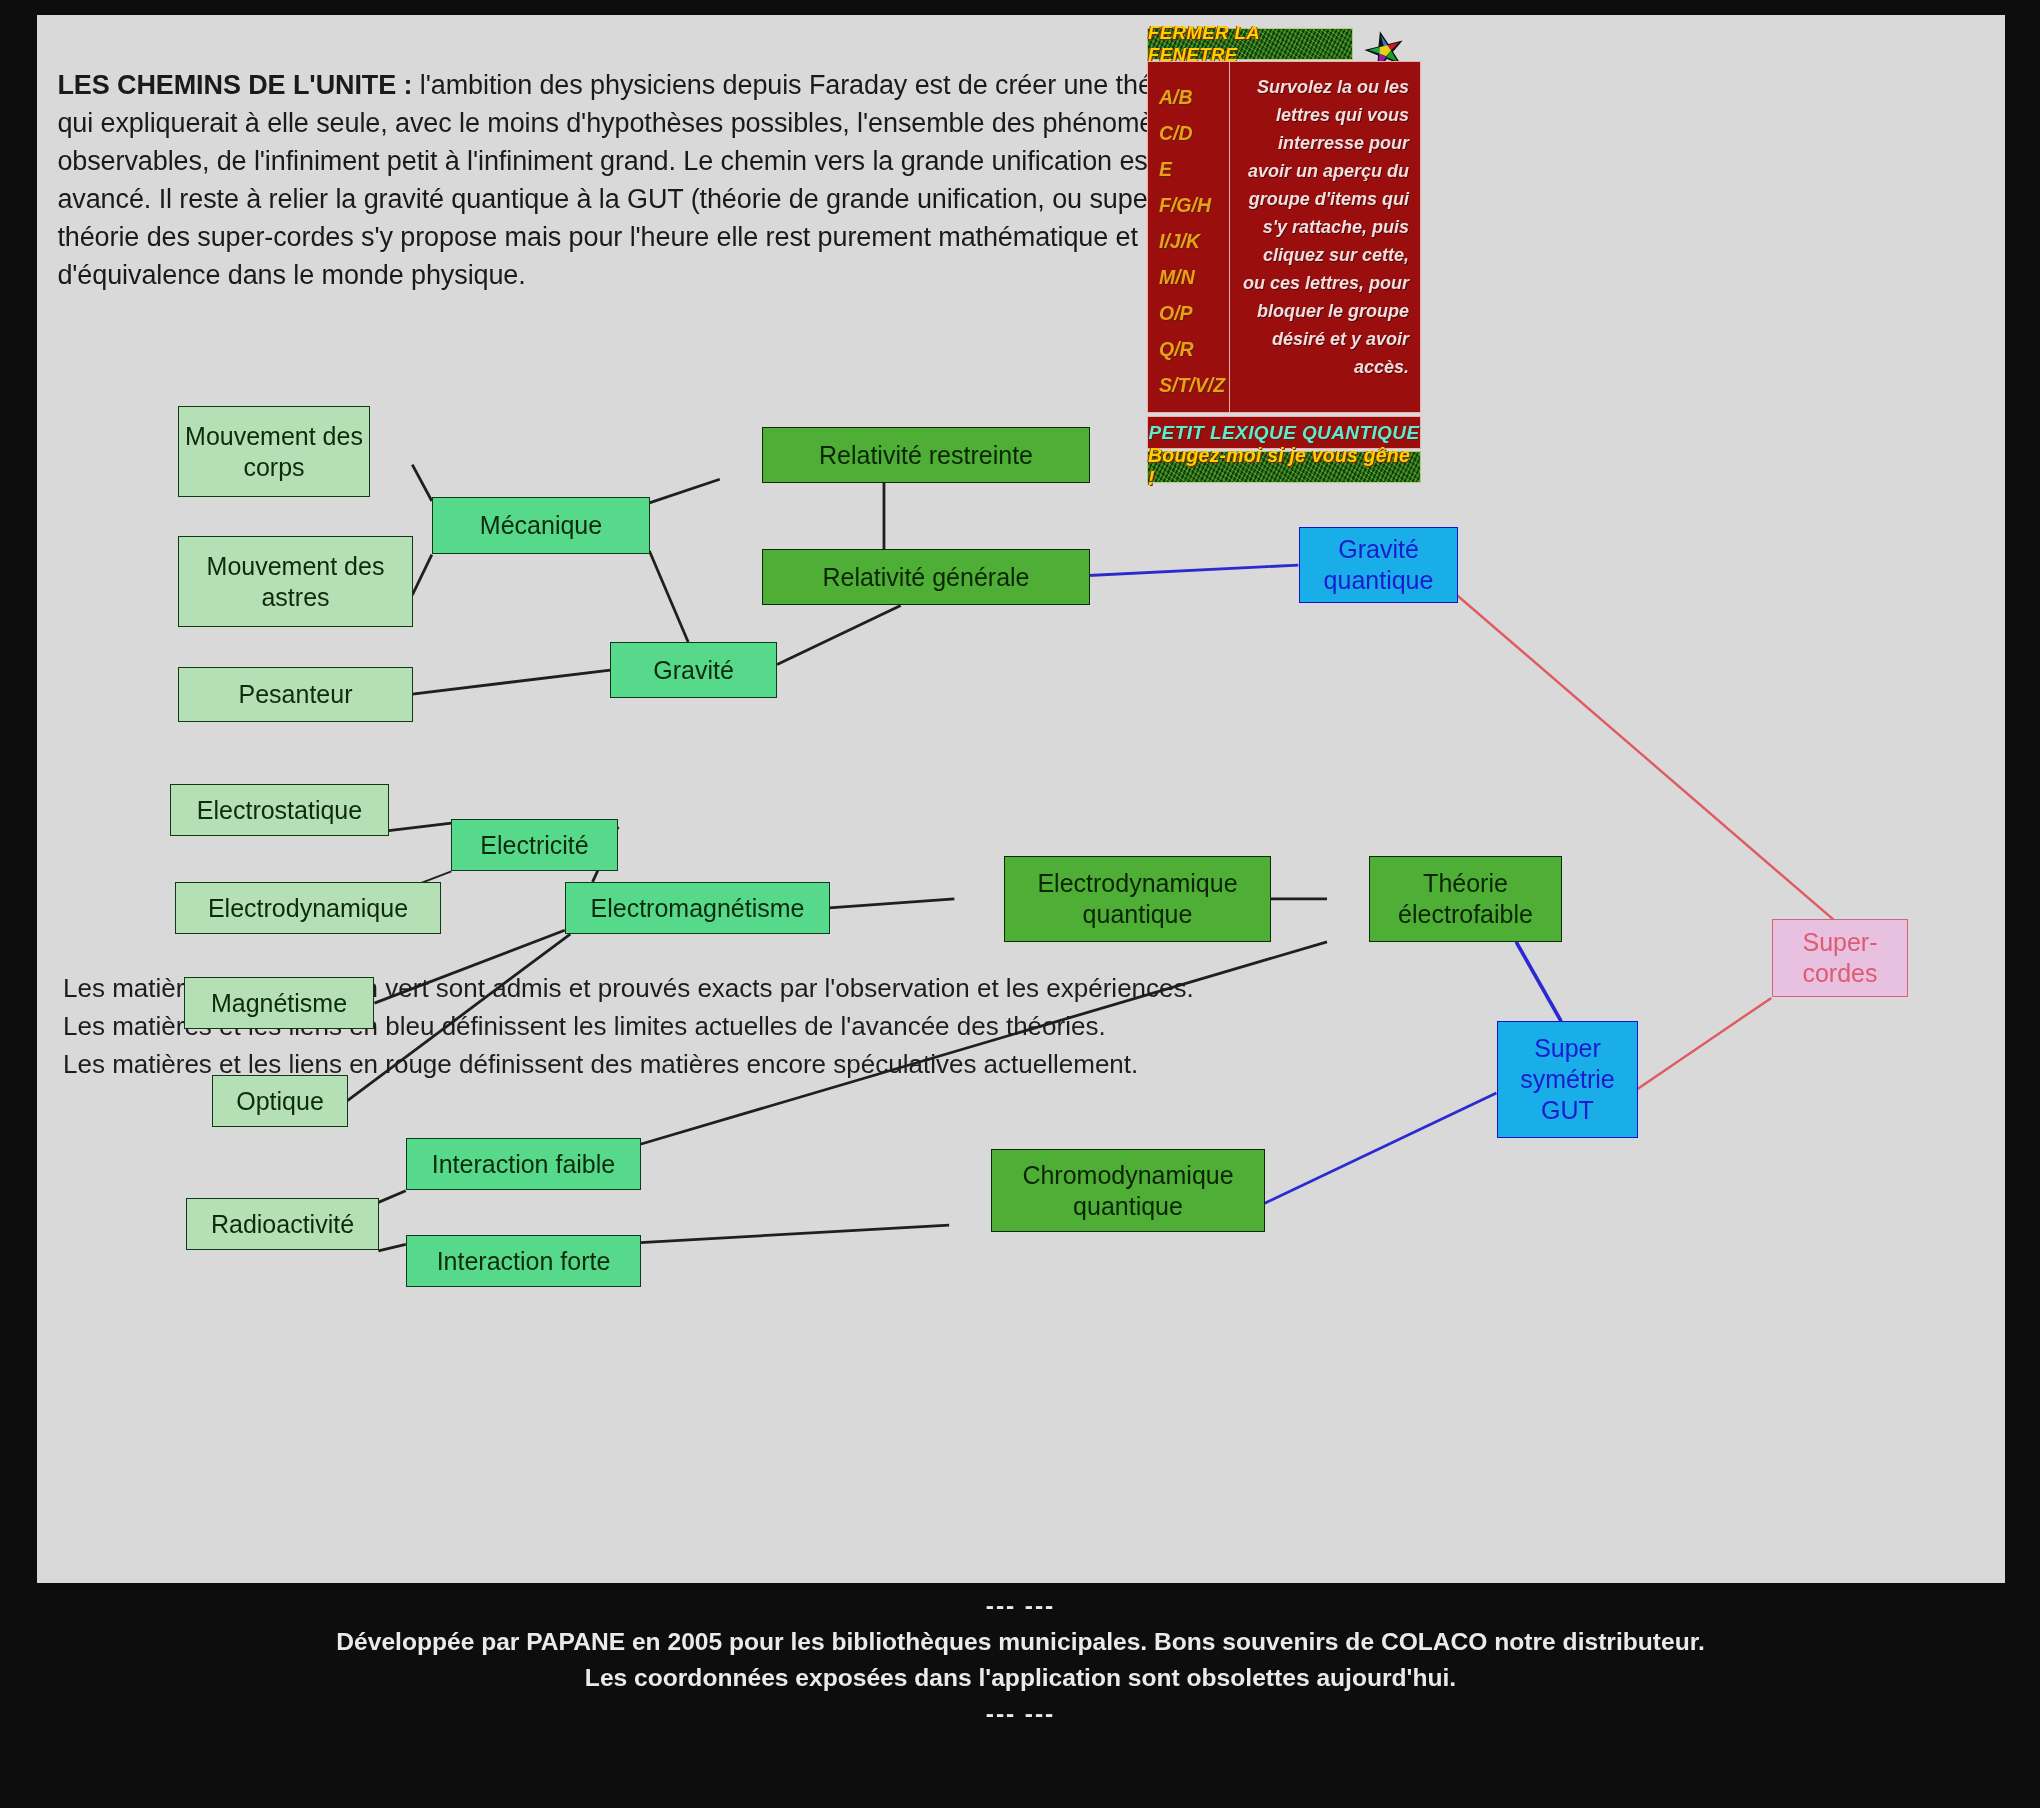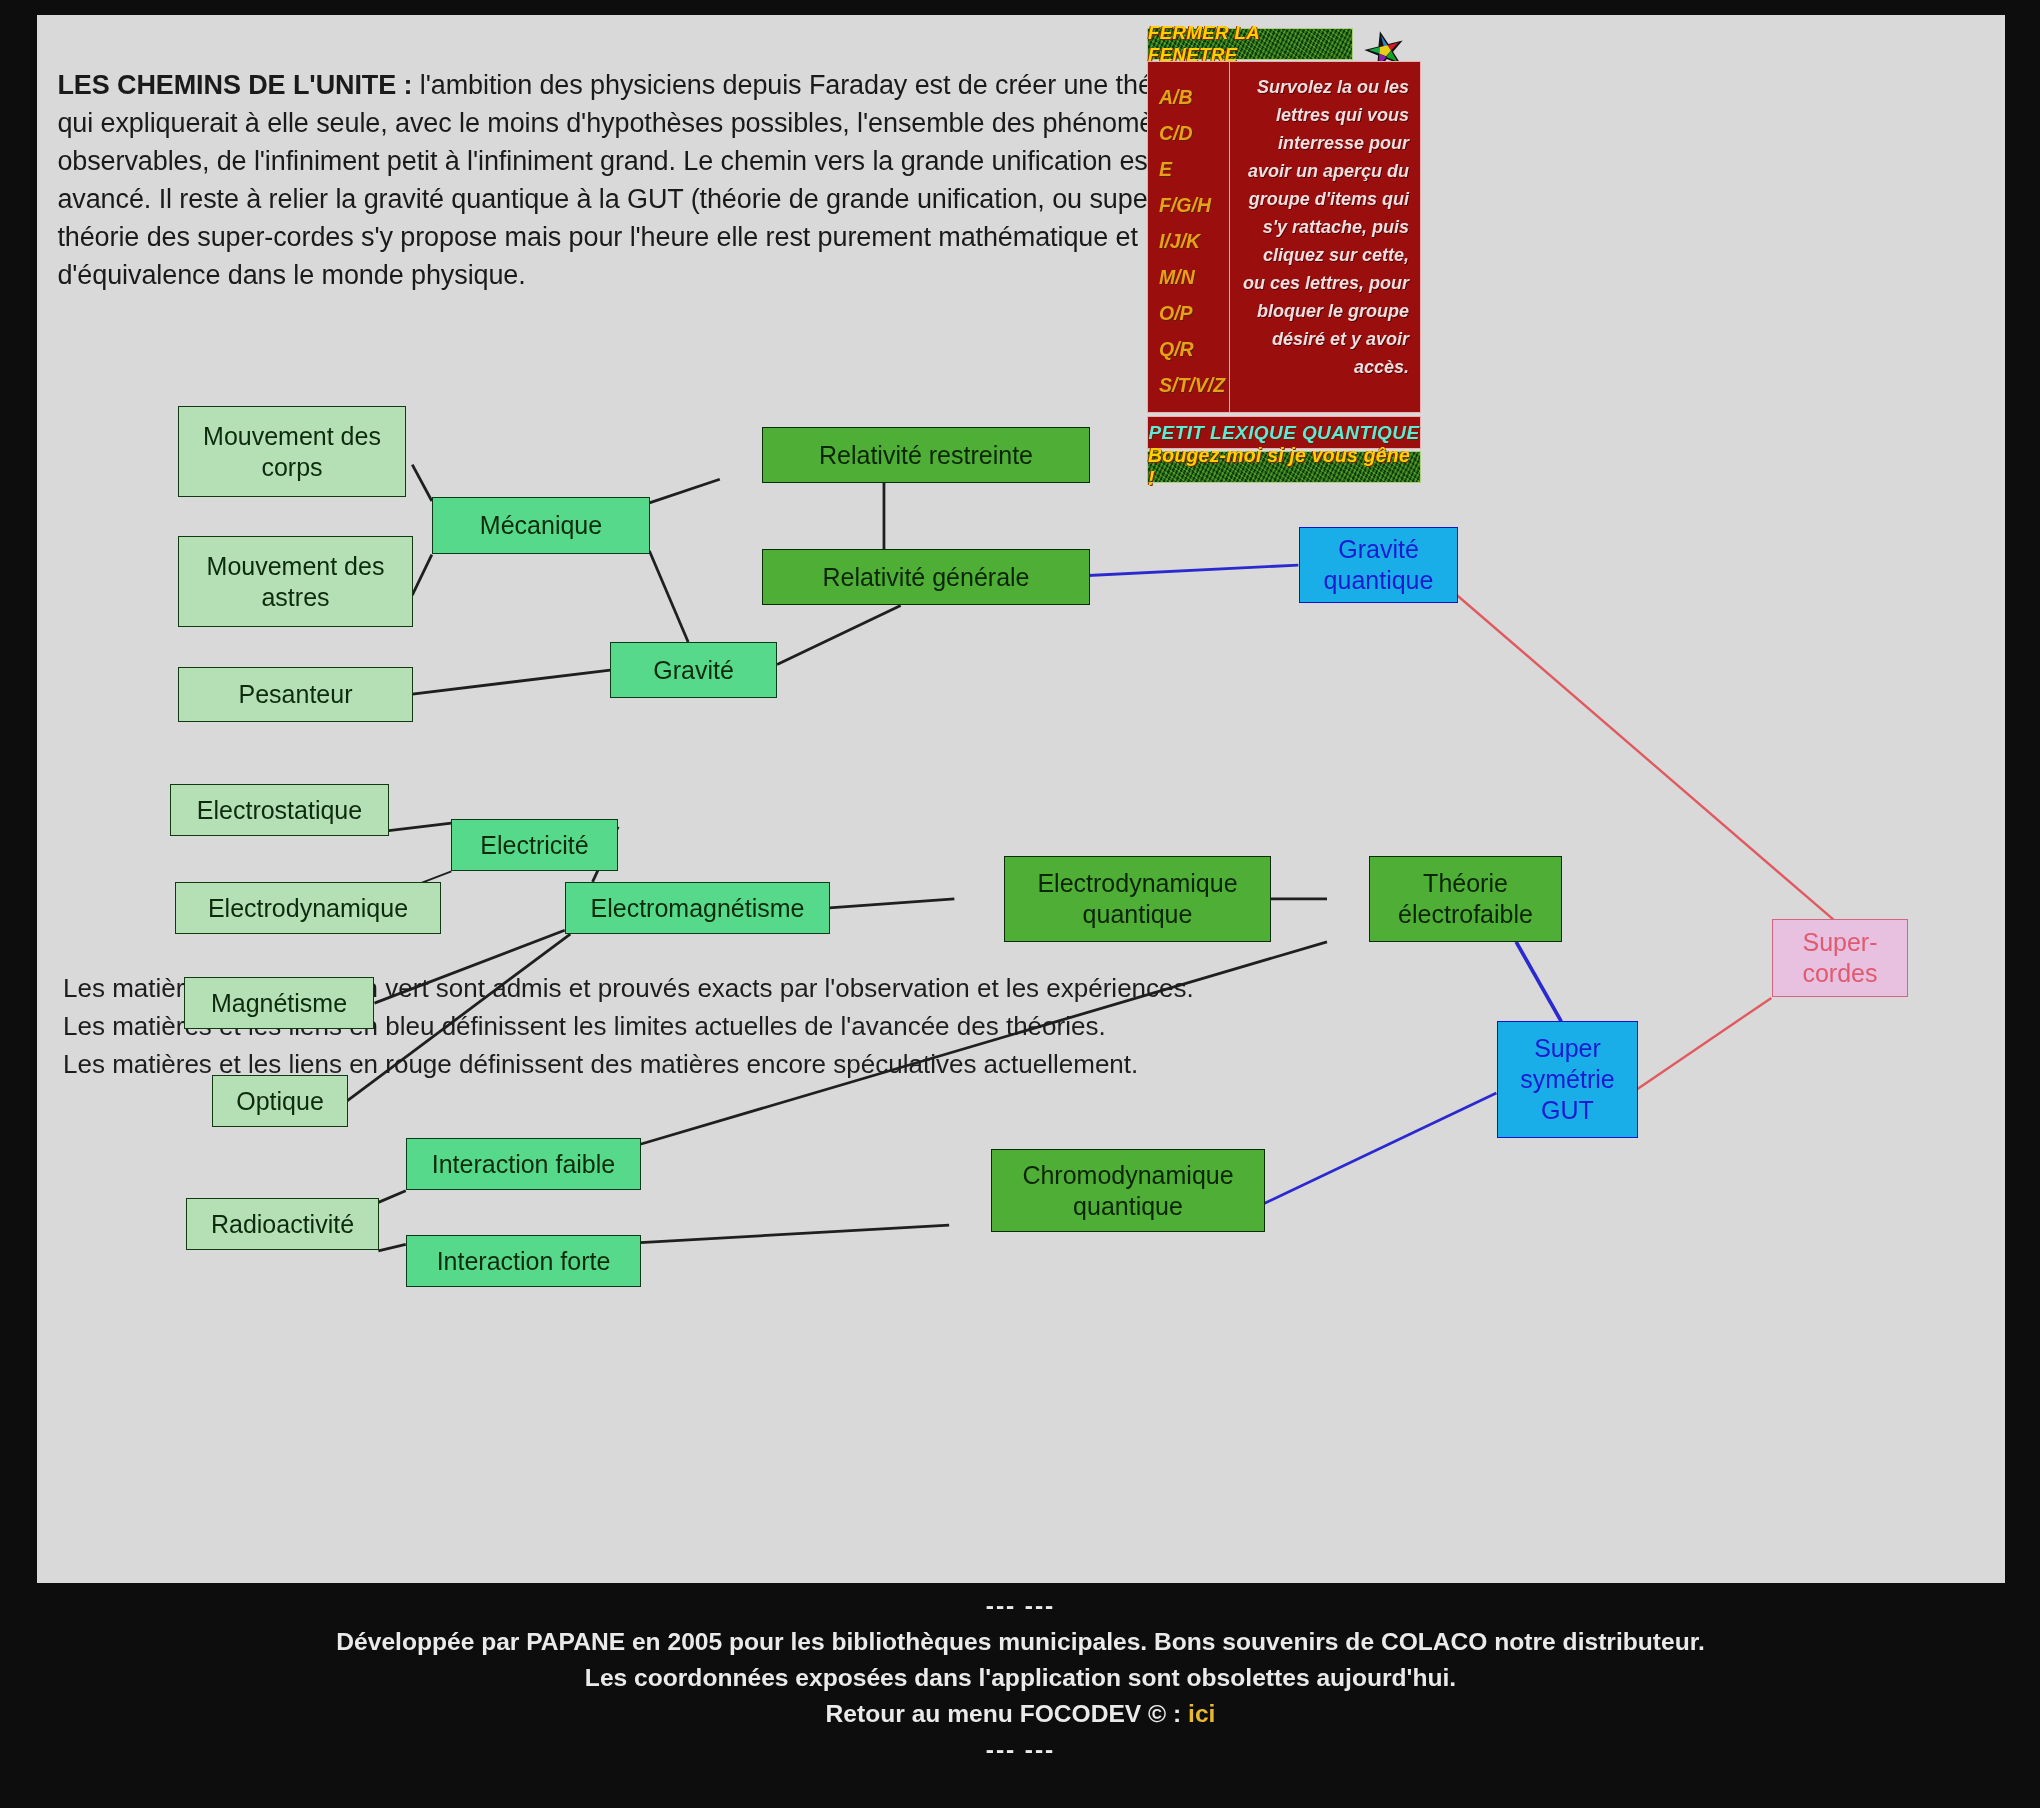--- a/index.html
+++ b/index.html
@@ -193,21 +193,21 @@
         <line x1="1277.145" y1="952.59" x2="1390.95" y2="952.59" stroke="#1f1f1f" stroke-width="3"></line>
         <line x1="650.515" y1="1217.1100000000001" x2="1390.95" y2="998.955" stroke="#1f1f1f" stroke-width="3"></line>
         <line x1="368.11" y1="1279.74" x2="397.615" y2="1267.3100000000002" stroke="#1f1f1f" stroke-width="3"></line>
         <line x1="368.11" y1="1331.94" x2="397.615" y2="1325.08" stroke="#1f1f1f" stroke-width="3"></line>
         <line x1="650.515" y1="1323.08" x2="983.5" y2="1304.2700000000002" stroke="#1f1f1f" stroke-width="3"></line>
         <line x1="1594.89" y1="998.955" x2="1643.4700000000003" y2="1084.66" stroke="#2a2ad0" stroke-width="4"></line>
         <line x1="1278.55" y1="1302.2700000000002" x2="1573.6000000000001" y2="1161.885" stroke="#2a2ad0" stroke-width="3"></line>
       </svg>
 
     <div id="nodes">
-        <div class="node " style="left: 141px; top: 391px; width: 228px; height: 91px;">
+        <div class="node " style="left: 141px; top: 391px; width: 192px; height: 91px;">
           <span>Mouvement des corps</span>
         </div>
         <div class="node " style="left: 141px; top: 521px; width: 235px; height: 91px;">
           <span>Mouvement des astres</span>
         </div>
         <div class="node " style="left: 141px; top: 652px; width: 235px; height: 55px;">
           <span>Pesanteur</span>
         </div>
         <div class="node mid" style="left: 395px; top: 482px; width: 218px; height: 57px;">
           <span>Mécanique</span>
@@ -317,20 +317,17 @@
         <span>Bougez-moi si je vous gêne !</span>
       </div>
     </div>
 
   </div>
 
   <div id="footer">
     <div class="dash">--- ---</div>
     <div>Développée par PAPANE en 2005 pour les bibliothèques municipales. Bons souvenirs de COLACO notre distributeur.</div>
     <div>Les coordonnées exposées dans l'application sont obsolettes aujourd'hui.</div>
-    <div>
-      <span>Retour au menu FOCODEV © : </span><a class="ici" href="#">ici</a>
-    </div>
     <div class="dash">--- ---</div>
   </div>
 
 </div>
 
 
 </body></html>

